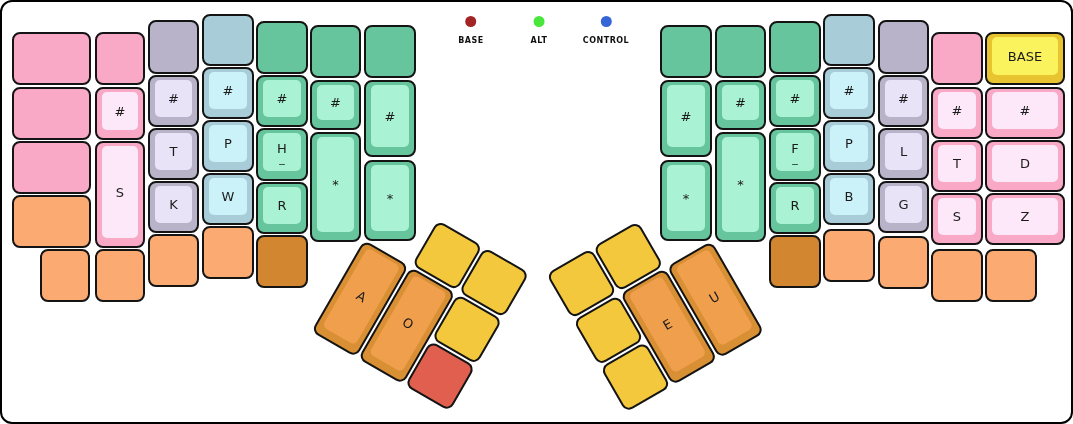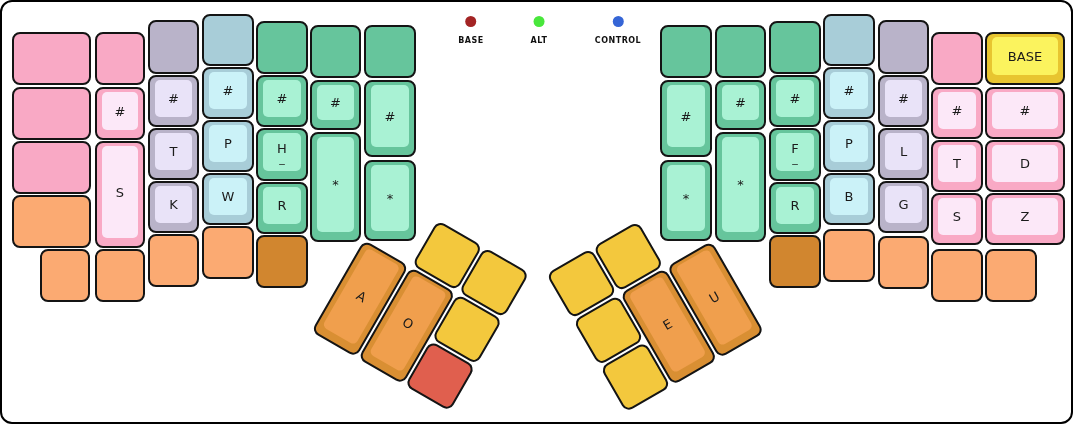--- a/index.html
+++ b/index.html
@@ -34,21 +34,21 @@
 
   <div>
     <div class="indicator" style="left: 469px;">
       <span class="dot" style="background: rgb(163, 36, 36);"></span>
       <span class="ind-label">BASE</span>
     </div>
     <div class="indicator" style="left: 537px;">
       <span class="dot" style="background: rgb(73, 231, 60);"></span>
       <span class="ind-label">ALT</span>
     </div>
-    <div class="indicator" style="left: 604px; margin-left: 12px;">
+    <div class="indicator" style="left: 604px;">
       <span class="dot" style="background: rgb(53, 101, 214);"></span>
       <span class="ind-label">CONTROL</span>
     </div>
   </div>
 
   <div id="keys-main">
       <div class="key" style="left: 10px; top: 30px; width: 79px; height: 53px; background: rgb(249, 169, 197);"></div>
       <div class="key" style="left: 10px; top: 85px; width: 79px; height: 53px; background: rgb(249, 169, 197);"></div>
       <div class="key" style="left: 10px; top: 139px; width: 79px; height: 53px; background: rgb(249, 169, 197);"></div>
       <div class="key" style="left: 10px; top: 193px; width: 79px; height: 53px; background: rgb(251, 170, 114);"></div>

